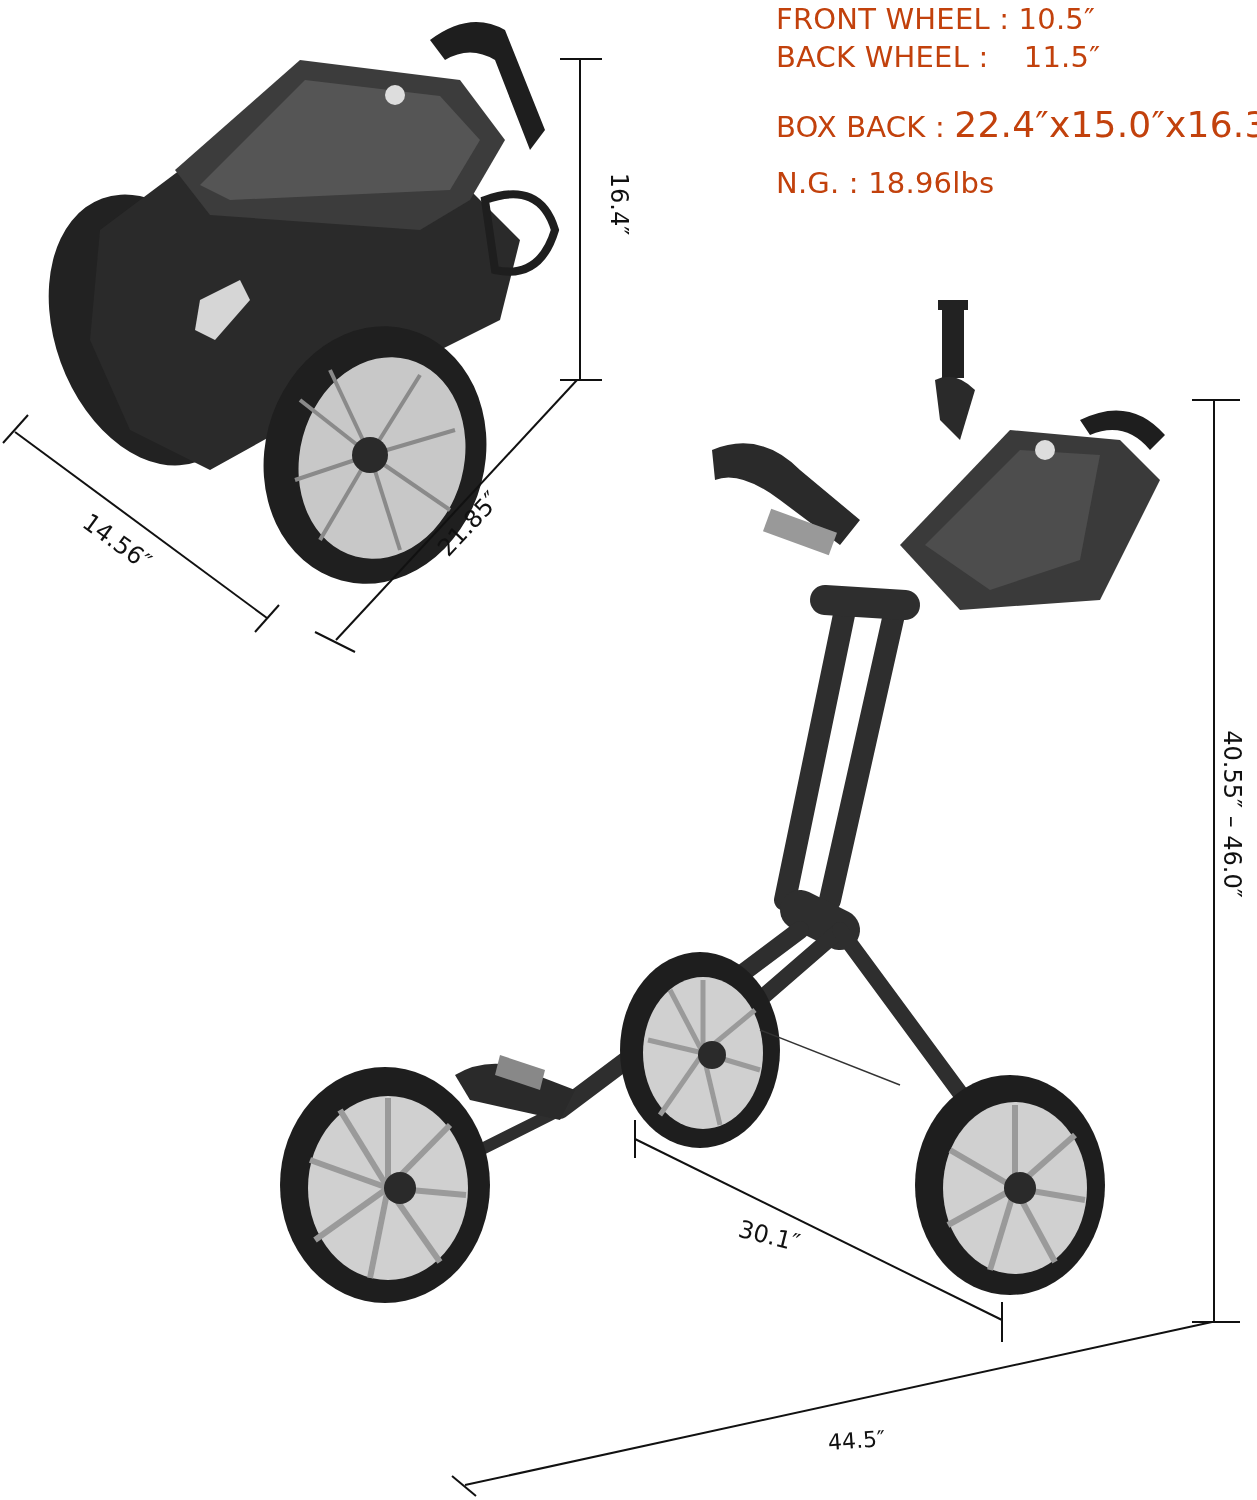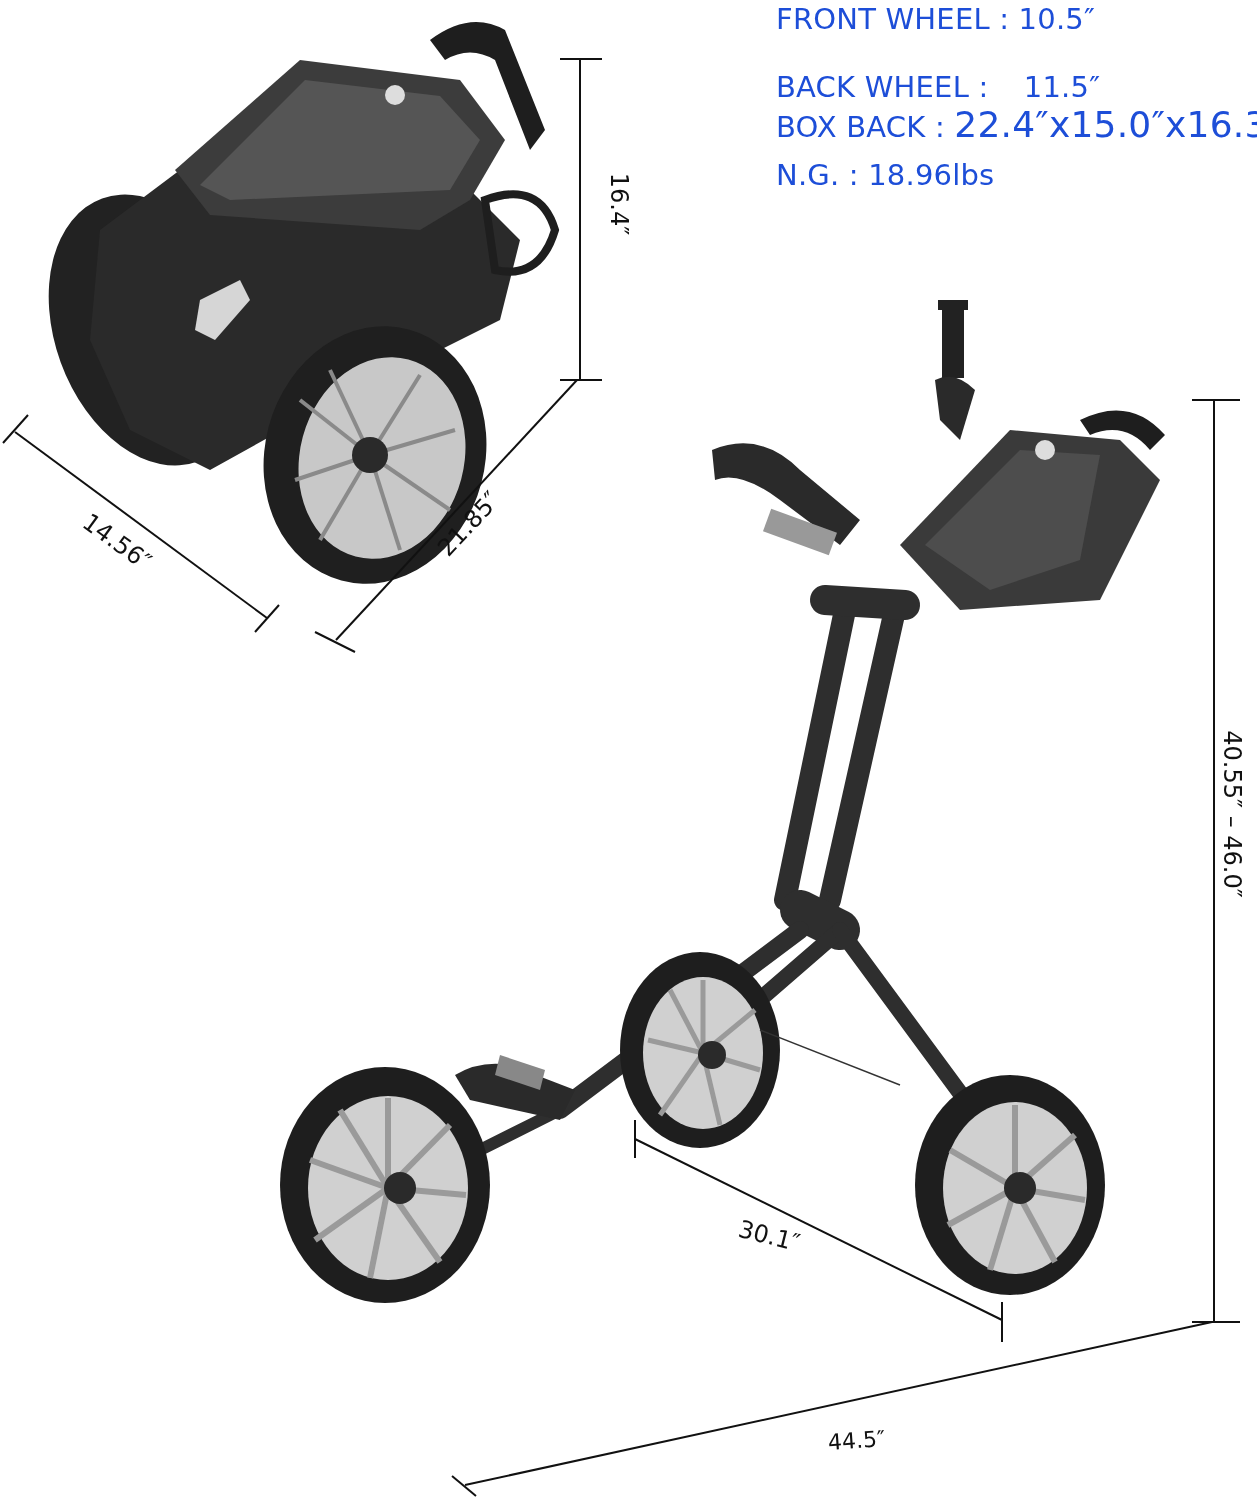--- a/index.html
+++ b/index.html
@@ -1,41 +1,41 @@
 <!DOCTYPE html>
 <html><head>
 <meta charset="utf-8">
 <style>
   html, body { margin: 0; padding: 0; background: #ffffff; }
   body { width: 1257px; height: 1500px; position: relative; overflow: hidden;
          font-family: "DejaVu Sans", "Liberation Sans", sans-serif; color: #111; }
   .specs { position: absolute; left: 776px; top: 0; }
-  .spec-line { position: absolute; left: 0; white-space: nowrap; font-size: 29px; letter-spacing: 0.2px; color: #1d4ed8; }
+  .spec-line { position: absolute; left: 0; white-space: nowrap; font-size: 29px; letter-spacing: 0.2px; color: #c2410c; }
   .spec-line .big { font-size: 36px; }
   .dim-label { position: absolute; font-size: 24px; white-space: nowrap; color: #111;
                transform-origin: center center; font-family: "DejaVu Sans", sans-serif; }
   svg.art { position: absolute; left: 0; top: 0; }
 </style>
 </head>
 <body>
 
 <div class="specs">
   <div class="spec-line" style="top:2px">
     <span>FRONT WHEEL :</span>
     <span>10.5″</span>
   </div>
-  <div class="spec-line" style="top:70px">
+  <div class="spec-line" style="top:40px">
     <span>BACK WHEEL :</span>
     <span style="margin-left:26px">11.5″</span>
   </div>
   <div class="spec-line" style="top:104px">
     <span>BOX BACK :</span>
     <span class="big">22.4″x15.0″x16.3″</span>
   </div>
-  <div class="spec-line" style="top:158px">
+  <div class="spec-line" style="top:166px">
     <span>N.G. :</span>
     <span>18.96lbs</span>
   </div>
 </div>
 
 <svg class="art" width="1257" height="1500" viewBox="0 0 1257 1500" xmlns="http://www.w3.org/2000/svg">
 
   <g>
 
     <ellipse cx="150" cy="330" rx="95" ry="140" fill="#222" transform="rotate(-20 150 330)"></ellipse>

